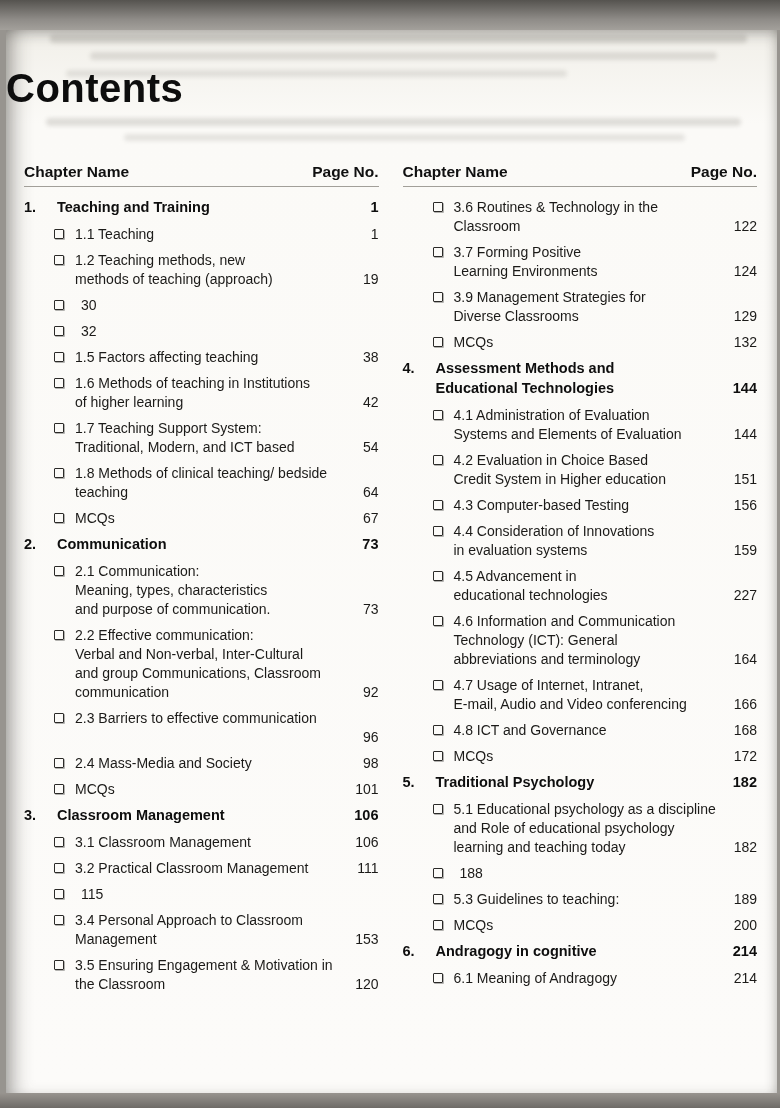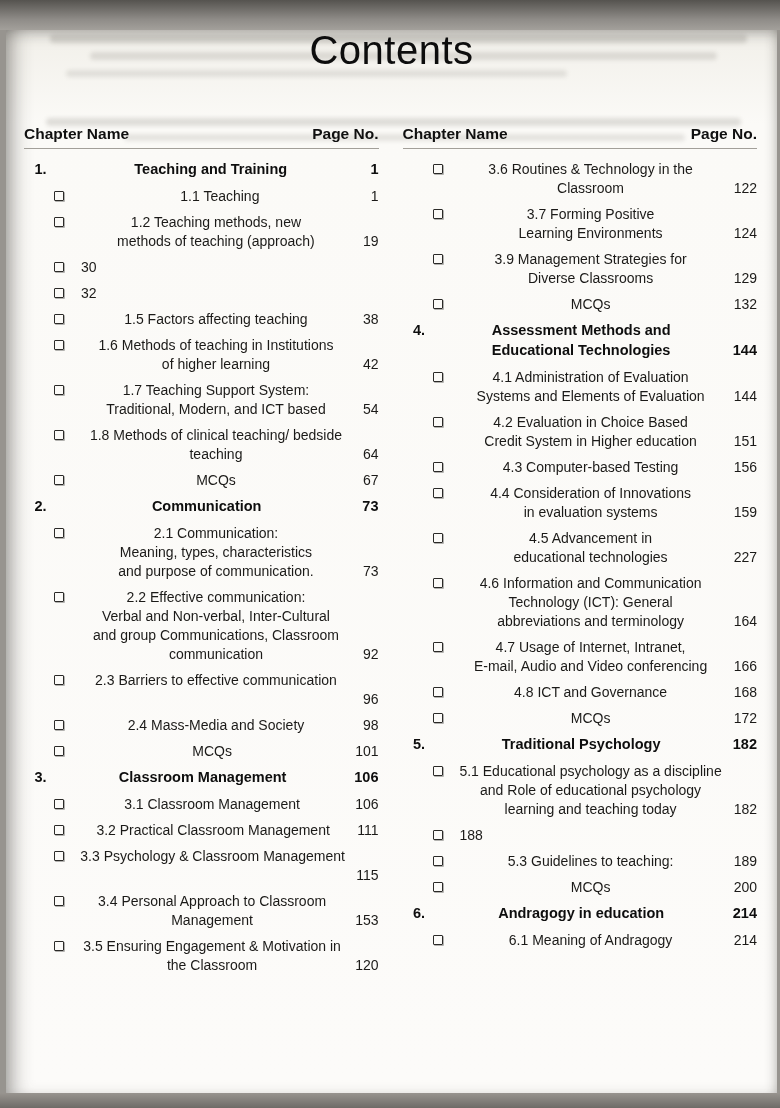--- a/index.html
+++ b/index.html
@@ -28,30 +28,30 @@
       inset 16px 0 20px -10px rgba(55, 53, 49, .45),
       inset -7px 0 12px -6px rgba(55, 53, 49, .28),
       inset 0 12px 16px -8px rgba(55, 53, 49, .38);
   }
   .ghost {
     position: absolute; height: 8px; border-radius: 4px;
     background: #96938c; opacity: .34; filter: blur(2.3px);
     z-index: 1;
   }
   h1.title {
-    text-align: center;
-    font-size: 40px; font-weight: normal; letter-spacing: .5px;
+    margin-top: 38px; 
+    font-size: 40px; font-weight: bold; letter-spacing: .5px;
     color: #0d0d0d; position: relative; z-index: 2;
   }
   .columns {
     display: flex; gap: 24px;
     padding: 52px 20px 0 18px;
     position: relative; z-index: 2;
   }
-  .col { flex: 1; min-width: 0; text-align: center; }
+  .col { flex: 1; min-width: 0; }
   .col-header {
     display: flex; justify-content: space-between;
     font-weight: bold; font-size: 15.5px; color: #101010;
     padding-bottom: 5px; border-bottom: 1px solid #a29f99;
     margin-bottom: 11px;
   }
   .row {
     display: flex; align-items: stretch;
     font-size: 14px; line-height: 1.36;
     margin-bottom: 7px;
@@ -190,22 +190,20 @@
             <span class="text">3.1 Classroom Management</span>
             <span class="pg">106</span>
           </div>
           <div class="row item">
             <span class="box"></span>
             <span class="text">3.2 Practical Classroom Management</span>
             <span class="pg">111</span>
           </div>
           <div class="row item">
             <span class="box"></span>
-            <span class="text">3.3 Psychology &amp; Classroom Management
-&nbsp;</span>
             <span class="pg">115</span>
           </div>
           <div class="row item">
             <span class="box"></span>
             <span class="text">3.4 Personal Approach to Classroom
 Management</span>
             <span class="pg">153</span>
           </div>
           <div class="row item">
             <span class="box"></span>
@@ -323,21 +321,21 @@
             <span class="text">5.3 Guidelines to teaching:</span>
             <span class="pg">189</span>
           </div>
           <div class="row item">
             <span class="box"></span>
             <span class="text">MCQs</span>
             <span class="pg">200</span>
           </div>
           <div class="row chapter">
             <span class="num">6.</span>
-            <span class="text">Andragogy in education</span>
+            <span class="text">Andragogy in cognitive</span>
             <span class="pg">214</span>
           </div>
           <div class="row item">
             <span class="box"></span>
             <span class="text">6.1 Meaning of Andragogy</span>
             <span class="pg">214</span>
           </div>
         </div>
     </div>
   </div>

